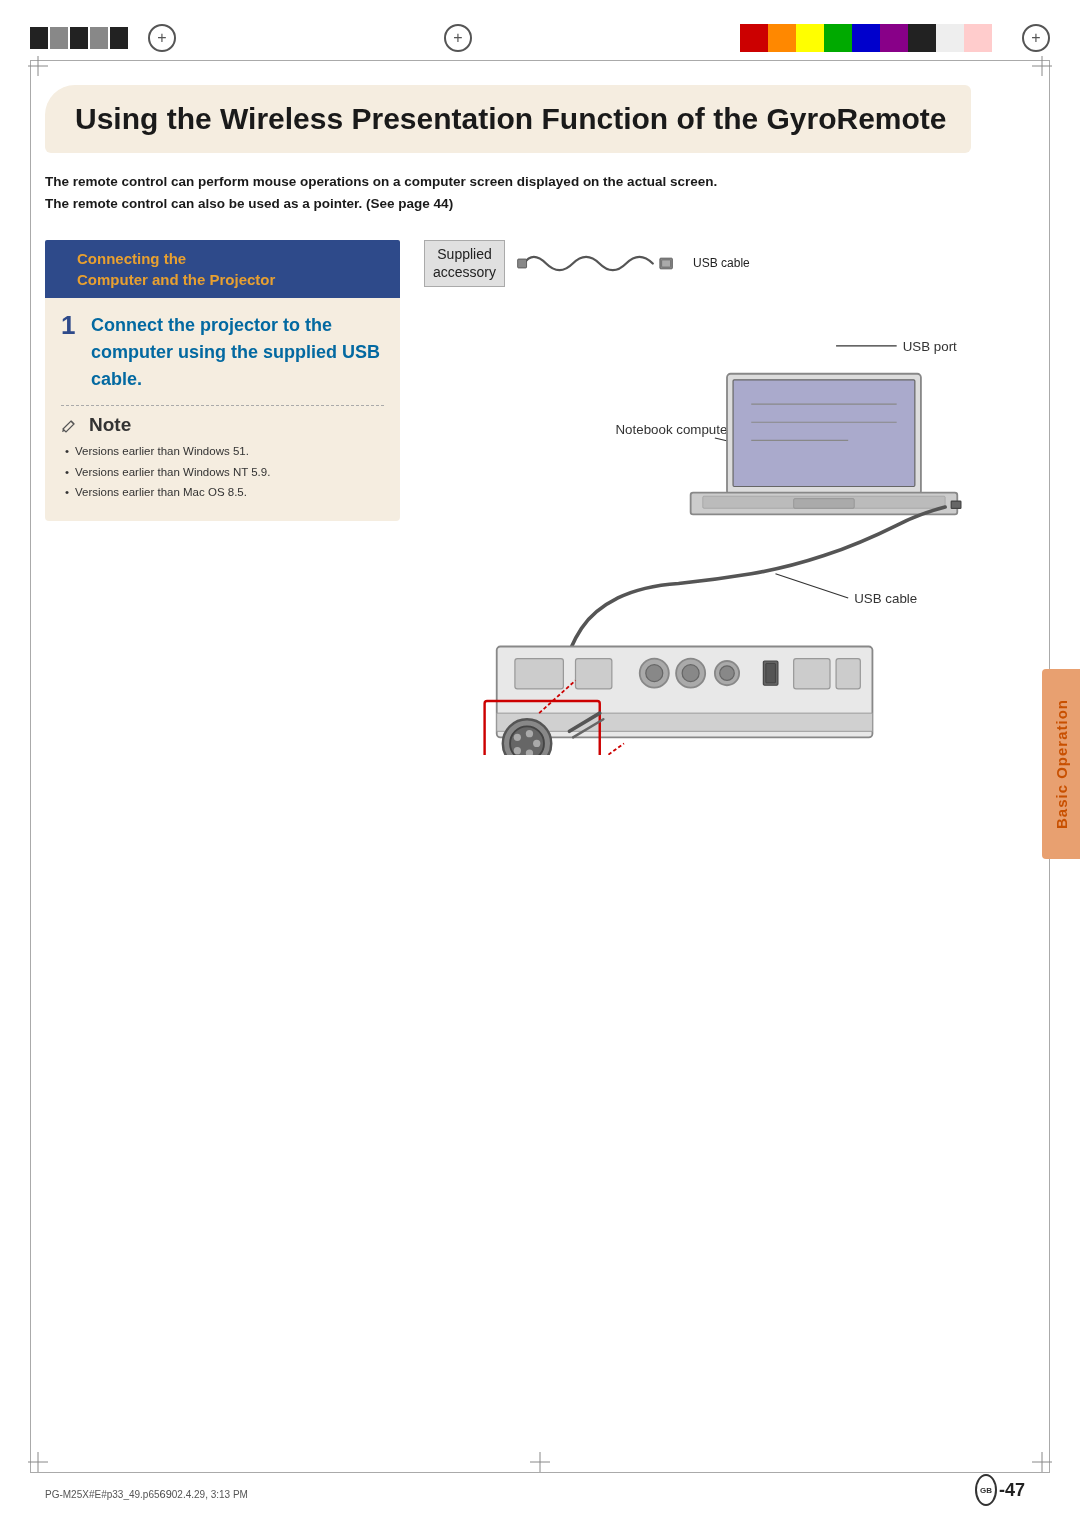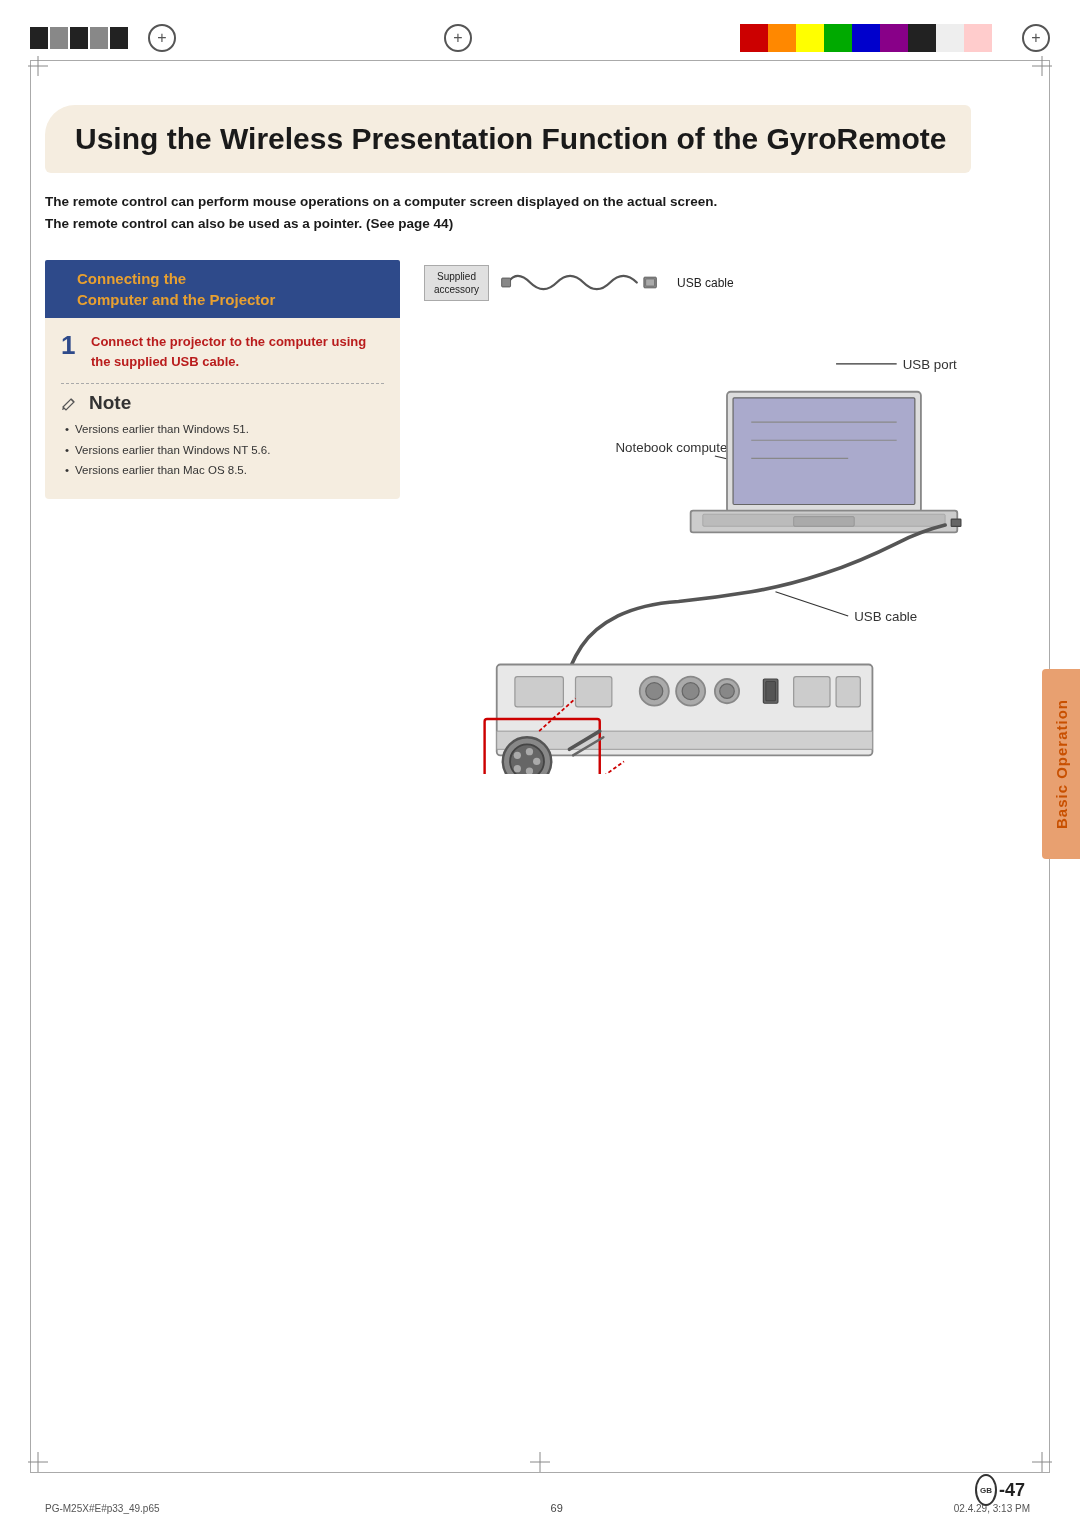--- a/index.html
+++ b/index.html
@@ -153,21 +153,20 @@
     .page-title-container {
       margin-bottom: 18px;
       margin-top: 10px;
     }
     .page-title-bg {
       background: #f5ede0;
       border-radius: 30px 6px 6px 6px;
       padding: 16px 24px 16px 30px;
       display: inline-block;
       min-width: 85%;
-      margin-top: 20px;
     }
     .page-title {
       font-size: 30px;
       font-weight: 900;
       color: #1a1a1a;
       line-height: 1.2;
     }
 
     
     .intro-text {
@@ -223,23 +222,23 @@
       margin-bottom: 12px;
     }
     .step-number {
       font-size: 26px;
       font-weight: 900;
       color: #2e4a8a;
       line-height: 1;
       min-width: 20px;
     }
     .step-text {
-      font-size: 13px;
+      font-size: 18px;
       font-weight: bold;
-      color: #b91c1c;
+      color: #0369a1;
       line-height: 1.5;
     }
 
     
     .note-box {
       margin-top: 8px;
       border-top: 1px dashed #aaa;
       padding-top: 8px;
     }
     .note-header {
@@ -282,21 +281,21 @@
     .accessory-row {
       display: flex;
       align-items: center;
       gap: 10px;
       margin-bottom: 8px;
     }
     .accessory-label-box {
       background: #e0e0e0;
       border: 1px solid #aaa;
       padding: 4px 8px;
-      font-size: 10px;
+      font-size: 14px;
       color: #222;
       line-height: 1.3;
       min-width: 65px;
       text-align: center;
     }
     .cable-svg {
       width: 160px;
       height: 45px;
     }
     .usb-cable-label {
@@ -307,25 +306,24 @@
 
     
     .diagram-area {
       position: relative;
       width: 100%;
     }
 
     
     .footer {
       position: absolute;
-      bottom: 14px;
+      bottom: 28px;
       left: 45px;
       right: 50px;
       display: flex;
-      justify-content: space-between;
       align-items: center;
     }
     .footer-left {
       font-size: 10px;
       color: #555;
     }
     .footer-center {
       font-size: 11px;
       color: #444;
     }
@@ -407,21 +405,21 @@
 
             <svg width="16" height="16" viewBox="0 0 16 16">
               <path d="M2 12 L10 4 L13 7 L5 15 Z" fill="none" stroke="#555" stroke-width="1.2"></path>
               <line x1="10" y1="4" x2="13" y2="7" stroke="#555" stroke-width="1.2"></line>
               <path d="M2 12 L1 15 L4 14 Z" fill="#555"></path>
             </svg>
             <span class="note-label">Note</span>
           </div>
           <ul class="note-list">
             <li>Versions earlier than Windows 51.</li>
-            <li>Versions earlier than Windows NT 5.6.</li>
+            <li>Versions earlier than Windows NT 5.9.</li>
             <li>Versions earlier than Mac OS 8.5.</li>
           </ul>
         </div>
       </div>
     </div>
 
     <div class="right-col">
 
       <div class="accessory-row">
         <div class="accessory-label-box">

